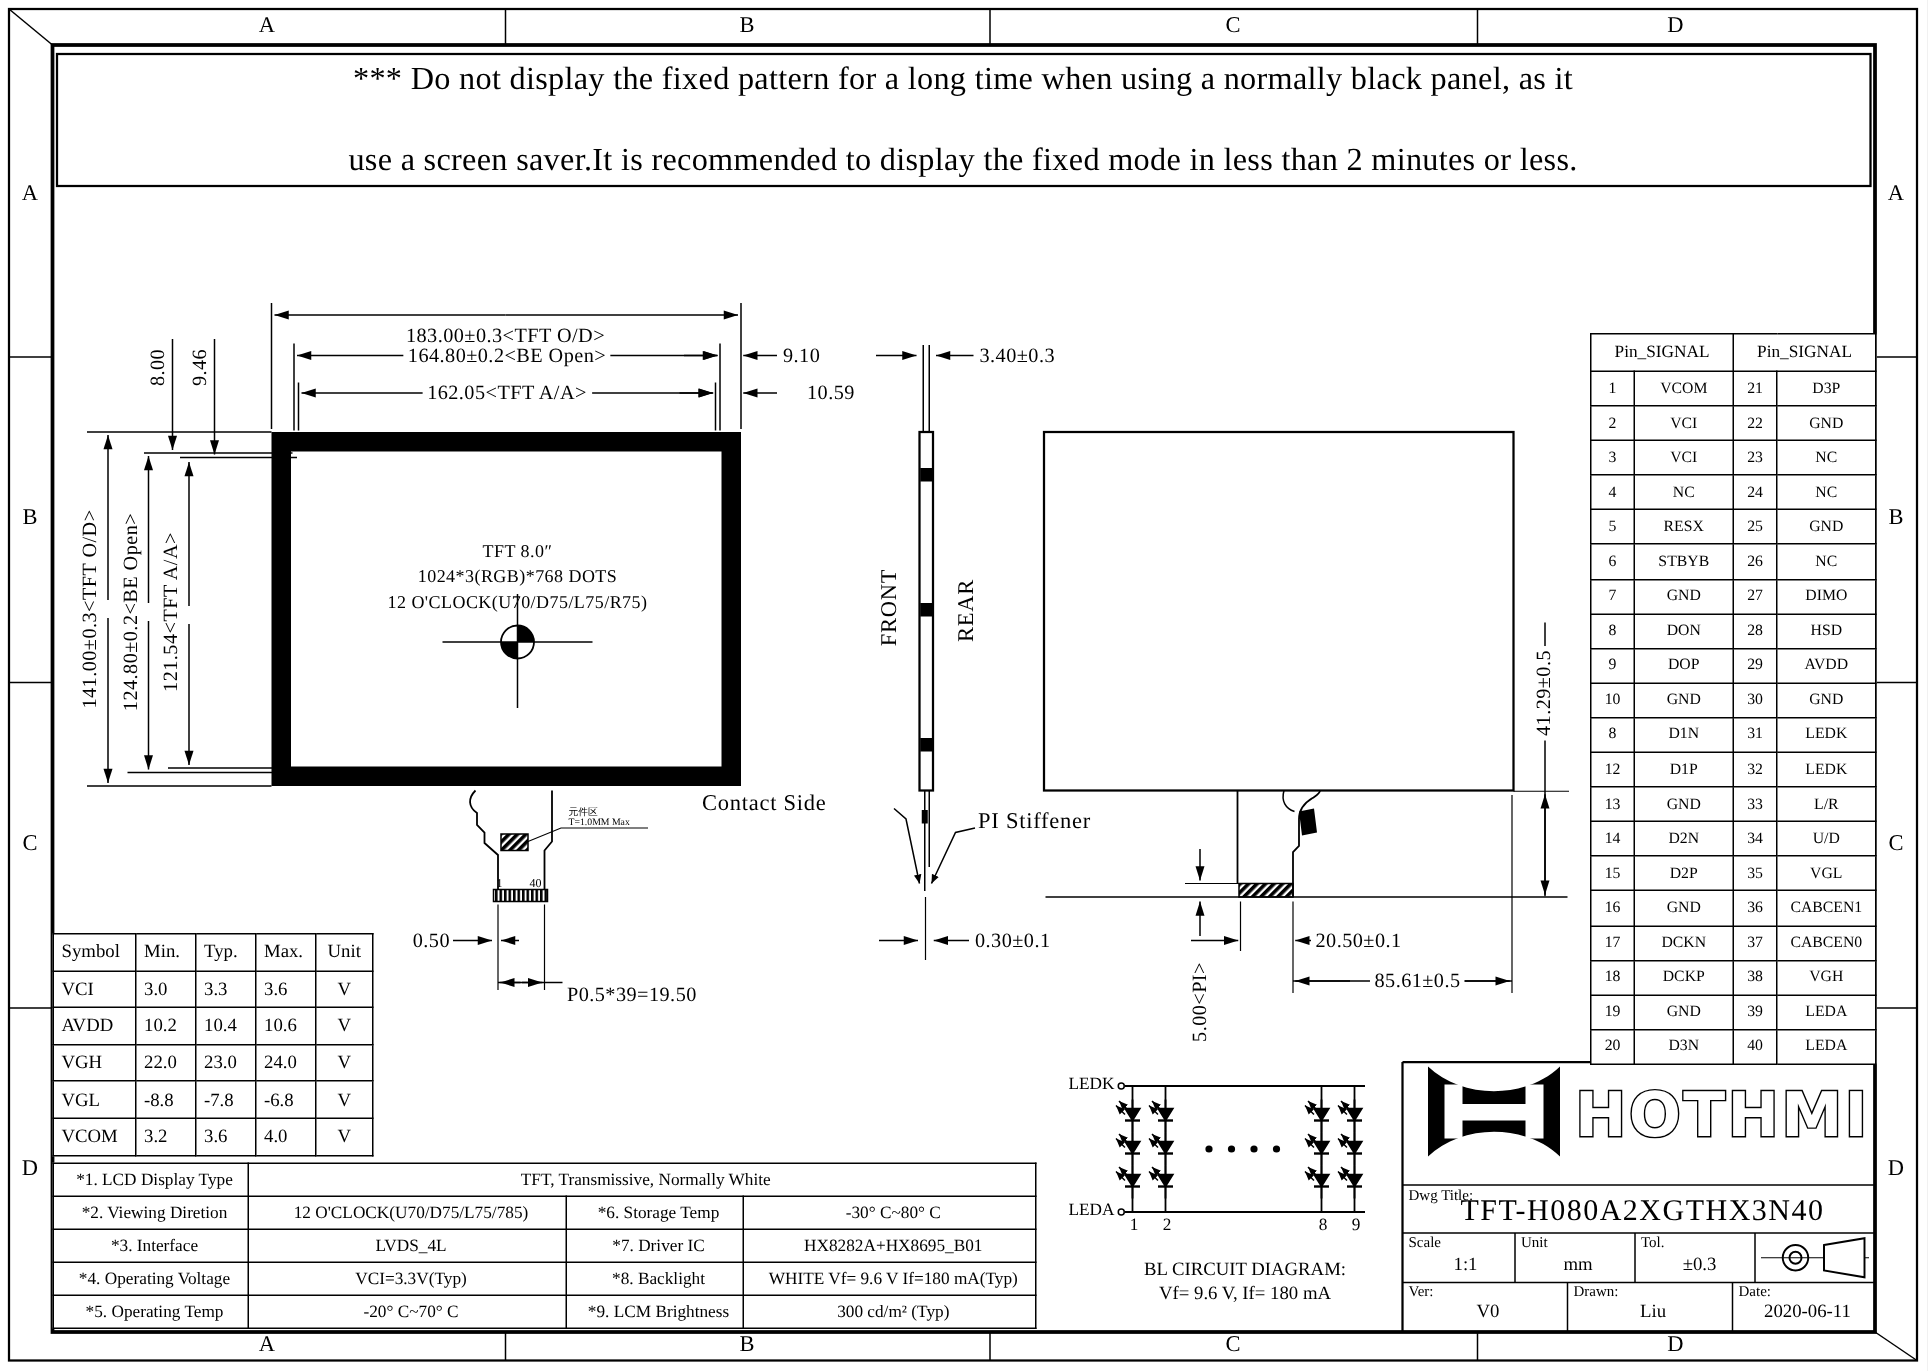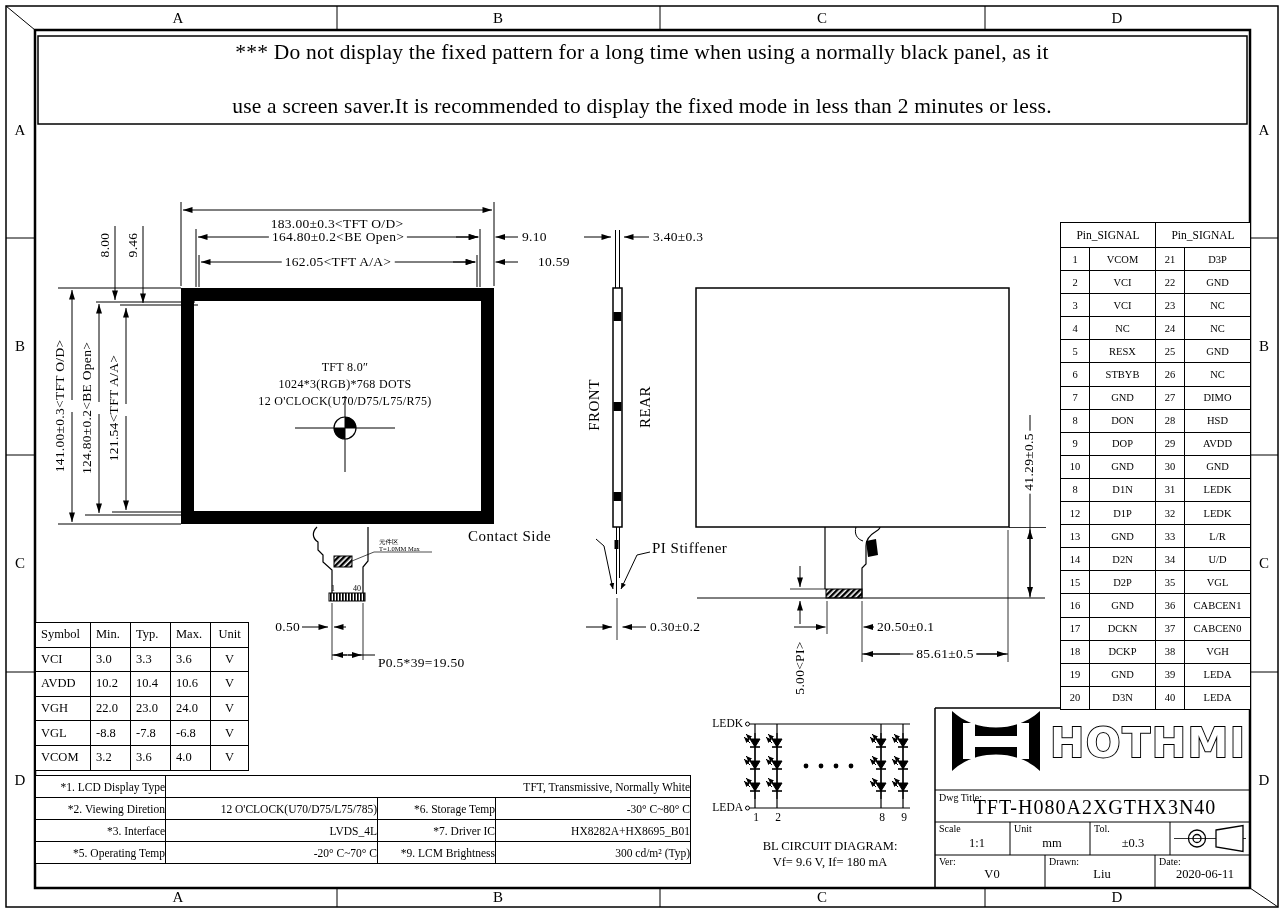--- a/index.html
+++ b/index.html
@@ -20,21 +20,21 @@
   .pin-note{font-size:8px;transform:translate(-50%,-50%);}
   table{position:absolute;border-collapse:collapse;table-layout:fixed;background:#fff;}
   td,th{border:1px solid #000;font-weight:normal;overflow:hidden;white-space:nowrap;}
   .pintbl{left:1060px;top:222px;width:190px;}
   .pintbl th{height:22px;font-size:11.5px;}
   .pintbl td{height:22.1px;font-size:10.5px;text-align:center;padding:0 1px;}
   .eltbl{left:35px;top:622px;width:213px;}
   .eltbl th,.eltbl td{height:23.6px;font-size:12.5px;text-align:left;padding:0 0 0 5px;}
   .eltbl th:last-child,.eltbl td:last-child{text-align:center;padding:0;}
   .sptbl{left:35px;top:775px;width:655px;}
-  .sptbl td{height:21.1px;font-size:11.5px;text-align:right;padding:0 0 0 5px;}
+  .sptbl td{height:21.1px;font-size:11.5px;text-align:center;padding:0 0 0 5px;}
   .f9{font-size:10px;}
   .f12{font-size:12.5px;}
   .f11{font-size:11.5px;}
   .title-main{font-size:20px;letter-spacing:1px;}
   .fv{font-size:12px;letter-spacing:.3px;}
 </style>
 </head>
 <body>
 
 <div class="sheet">
@@ -275,21 +275,21 @@
 <div class="lbl dim cy" style="left:522px;top:237px">9.10</div>
 <div class="lbl dim cy" style="left:538px;top:262px">10.59</div>
 <div class="lbl dim rot" style="left:105px;top:245px">8.00</div>
 <div class="lbl dim rot" style="left:133px;top:245px">9.46</div>
 <div class="lbl dim rot" style="left:60px;top:406px">141.00±0.3&lt;TFT O/D&gt;</div>
 <div class="lbl dim rot" style="left:87px;top:408px">124.80±0.2&lt;BE Open&gt;</div>
 <div class="lbl dim rot" style="left:114px;top:408px">121.54&lt;TFT A/A&gt;</div>
 <div class="lbl dim cy" style="left:653px;top:237px">3.40±0.3</div>
 <div class="lbl dim ry" style="left:300px;top:627px">0.50</div>
 <div class="lbl dim cy" style="left:378px;top:663px">P0.5*39=19.50</div>
-<div class="lbl dim cy" style="left:650px;top:627px">0.30±0.2</div>
+<div class="lbl dim cy" style="left:650px;top:627px">0.30±0.1</div>
 <div class="lbl dim rot bg" style="left:800px;top:668px">5.00&lt;PI&gt;</div>
 <div class="lbl dim cy" style="left:877px;top:627px">20.50±0.1</div>
 <div class="lbl dim cc bg" style="left:945px;top:654px">85.61±0.5</div>
 <div class="lbl dim rot bg" style="left:1029px;top:462px">41.29±0.5</div>
 <div class="lbl pin-note" style="left:333px;top:589px">1</div>
 <div class="lbl pin-note" style="left:357px;top:589px">40</div>
 <div class="lbl tiny" style="left:379px;top:539px">元件区</div>
 <div class="lbl tiny" style="left:379px;top:546px">T=1.0MM Max</div>
 
 <div class="lbl big rot" style="left:594px;top:405px">FRONT</div>
@@ -532,20 +532,26 @@
       <td>*2. Viewing Diretion</td>
       <td>12 O'CLOCK(U70/D75/L75/785)</td>
       <td>*6. Storage Temp</td>
       <td>-30° C~80° C</td>
     </tr>
     <tr>
       <td>*3. Interface</td>
       <td>LVDS_4L</td>
       <td>*7. Driver IC</td>
       <td>HX8282A+HX8695_B01</td>
+    </tr>
+    <tr>
+      <td>*4. Operating Voltage</td>
+      <td>VCI=3.3V(Typ)</td>
+      <td>*8. Backlight</td>
+      <td>WHITE Vf= 9.6 V If=180 mA(Typ)</td>
     </tr>
     <tr>
       <td>*5. Operating Temp</td>
       <td>-20° C~70° C</td>
       <td>*9. LCM Brightness</td>
       <td>300 cd/m² (Typ)</td>
     </tr>
   </tbody>
 </table>
 

